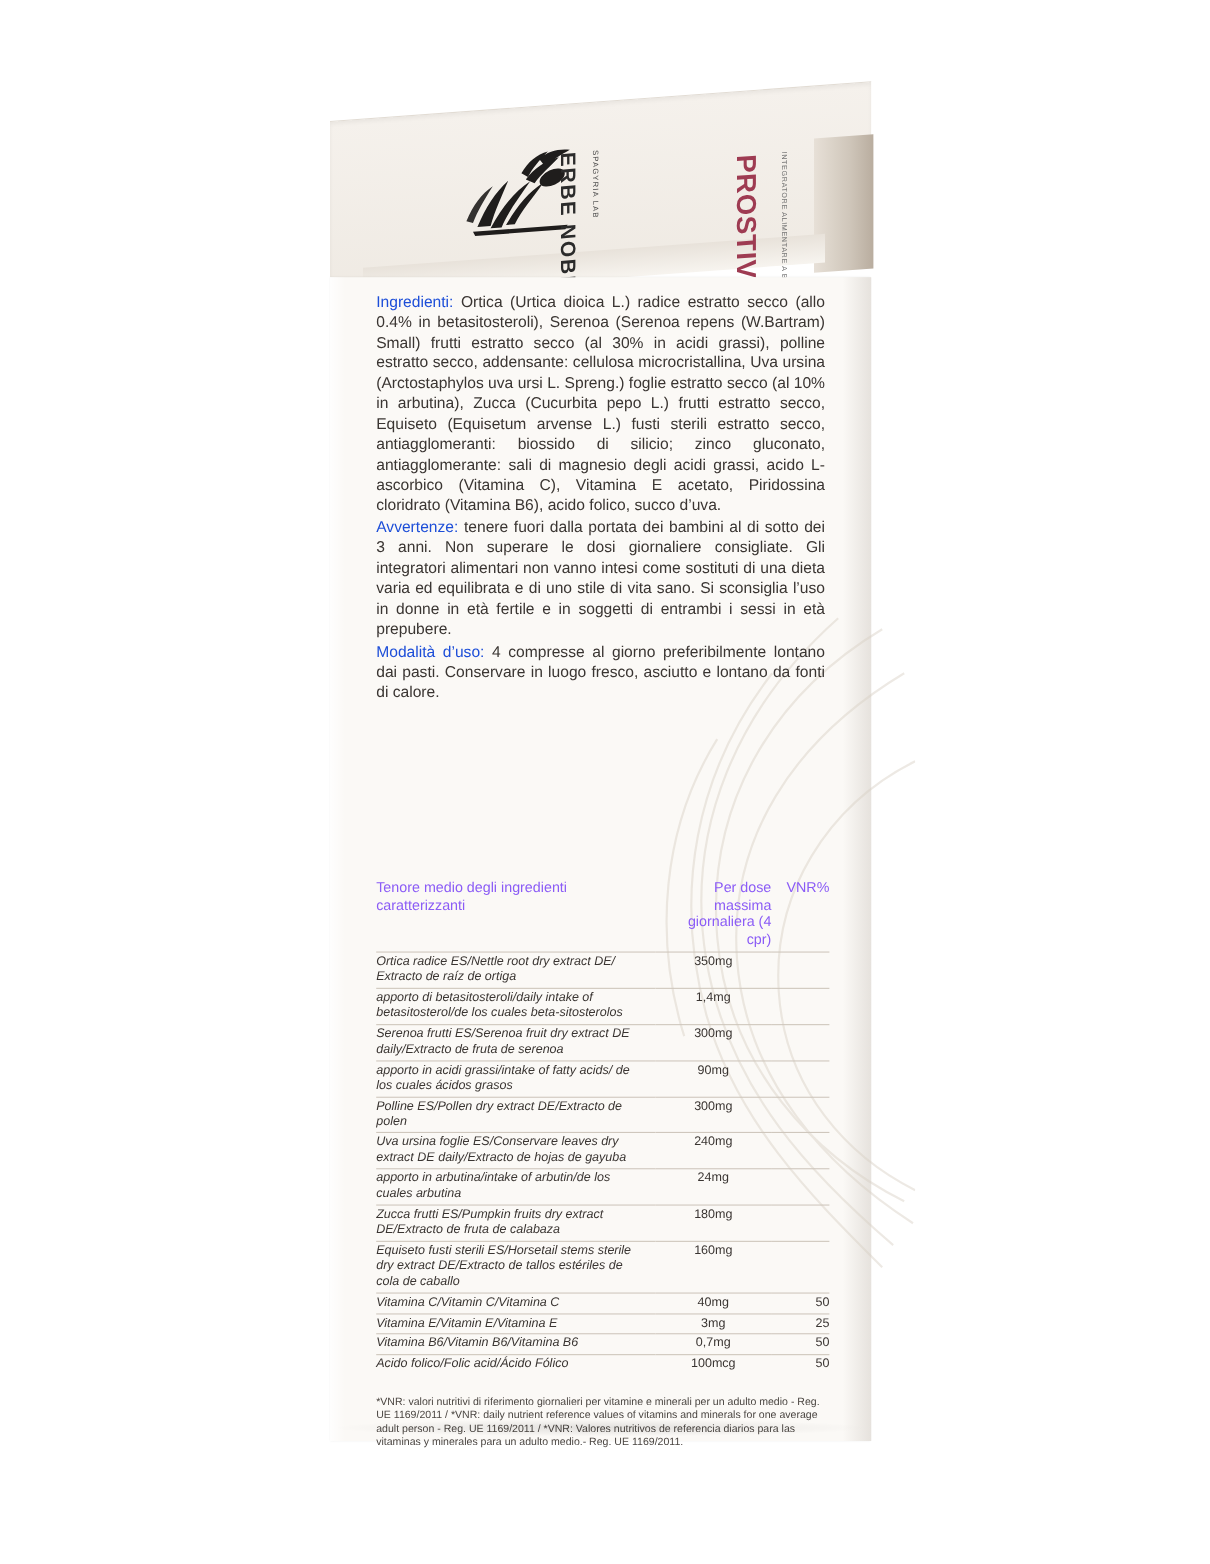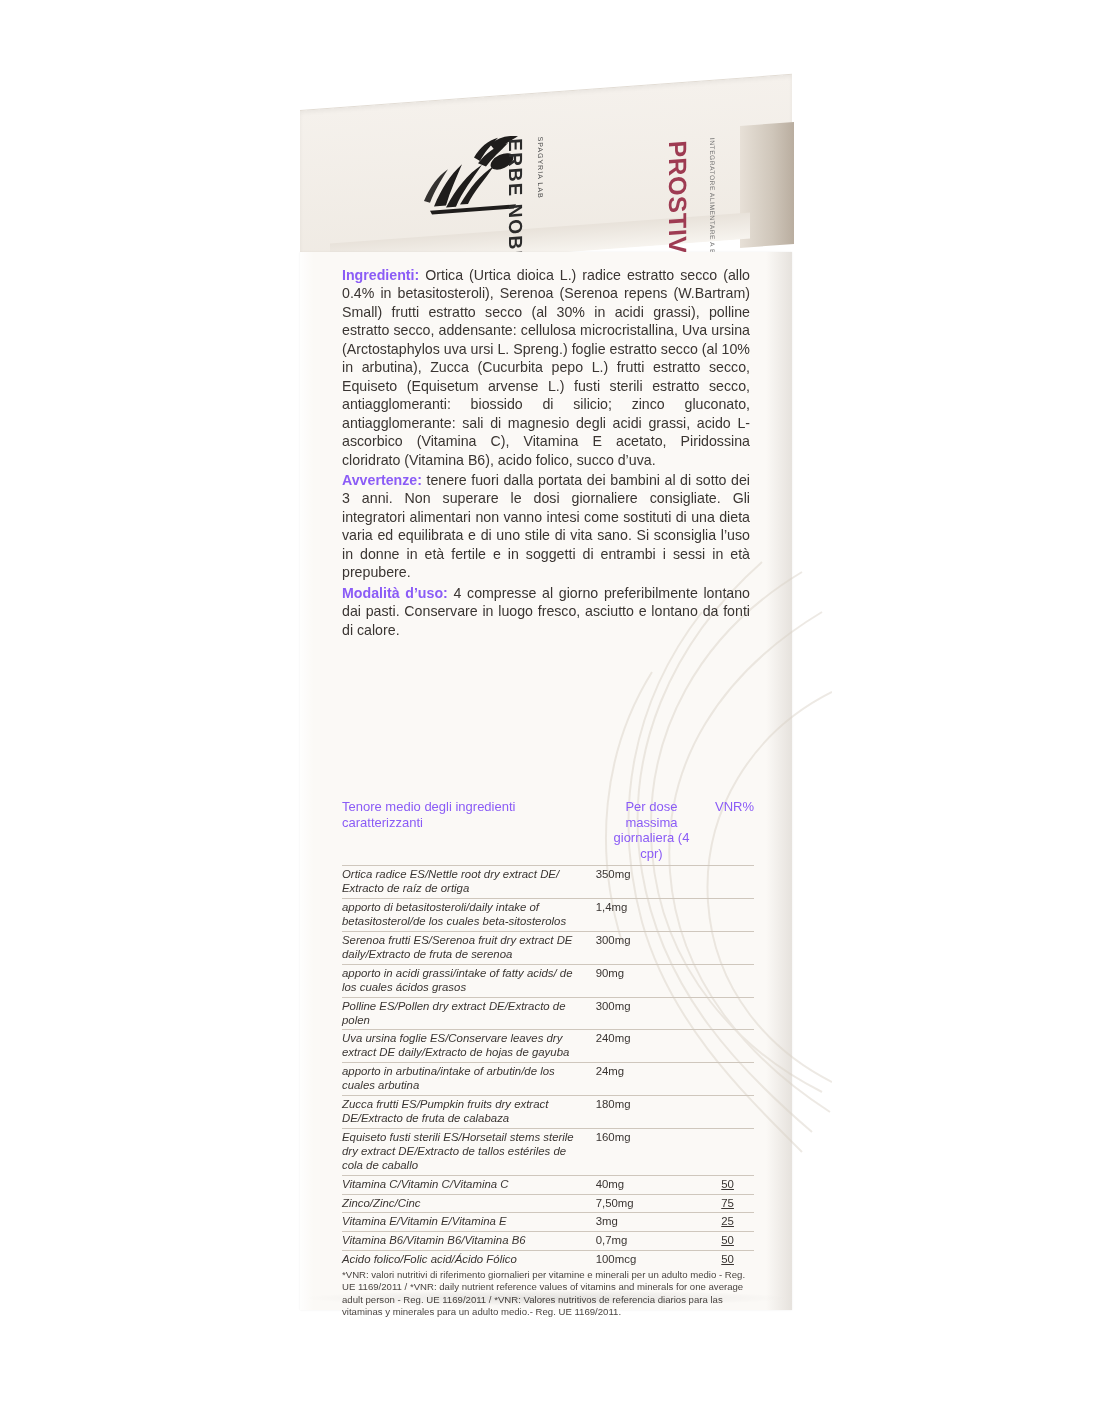--- a/index.html
+++ b/index.html
@@ -82,41 +82,41 @@
     font-size:6.5px;letter-spacing:.6px;color:#6d6d6d;white-space:nowrap;
   }
 
   
   .panel-text{
     position:absolute;left:42px;top:14px;width:408px;
     font-size:14.2px;line-height:1.30;color:#3a3532;
     text-align:justify;
     font-family:"Liberation Sans",sans-serif;
   }
-  .lbl{color:#8b5cf6;font-weight:bold;}
+  .lbl{color:#1d4ed8;font-weight:normal;}
   .para{margin:0 0 1px 0;}
   .para2{margin:2px 0 0 0;}
 
   
   .table-wrap{
     position:absolute;left:42px;top:545px;width:412px;
     font-size:11.4px;color:#3a3532;
   }
   table{border-collapse:collapse;width:100%;}
   th,td{padding:2px 0 2px 0;vertical-align:top;}
   thead th{
     font-size:13px;font-weight:normal;text-align:left;color:#8b5cf6;
     padding-bottom:4px;line-height:1.2;
   }
-  thead th.c2{text-align:center;padding-left:6px;}
+  thead th.c2{text-align:right;padding-left:6px;}
   thead th.c3{text-align:right;padding-left:4px;width:48px;}
   tbody tr{border-top:1px solid #cfc7bd;}
   tbody td.name{width:244px;line-height:1.22;padding-right:6px;font-style:italic;}
-  tbody td.dose{width:104px;text-align:left;}
-  tbody td.vnr{width:50px;text-align:center;text-decoration:underline;}
+  tbody td.dose{width:104px;text-align:center;}
+  tbody td.vnr{width:50px;text-align:right;}
 
   .footnote{
     position:absolute;left:42px;top:1017px;width:408px;
     font-size:9.6px;line-height:1.28;color:#4a4541;text-align:left;
   }
 
   
   #box-shadow{
     position:absolute;left:300px;top:1290px;width:492px;height:16px;
     background:radial-gradient(ellipse at center,rgba(0,0,0,.10) 0%,rgba(0,0,0,0) 70%);
@@ -235,25 +235,20 @@
               <td class="name">Equiseto fusti sterili ES/Horsetail stems sterile dry extract DE/Extracto de tallos estériles de cola de caballo</td>
               <td class="dose">160mg</td>
               <td class="vnr"></td>
             </tr>
             <tr>
               <td class="name">Vitamina C/Vitamin C/Vitamina C</td>
               <td class="dose">40mg</td>
               <td class="vnr">50</td>
             </tr>
             <tr>
-              <td class="name">Zinco/Zinc/Cinc</td>
-              <td class="dose">7,50mg</td>
-              <td class="vnr">75</td>
-            </tr>
-            <tr>
               <td class="name">Vitamina E/Vitamin E/Vitamina E</td>
               <td class="dose">3mg</td>
               <td class="vnr">25</td>
             </tr>
             <tr>
               <td class="name">Vitamina B6/Vitamin B6/Vitamina B6</td>
               <td class="dose">0,7mg</td>
               <td class="vnr">50</td>
             </tr>
             <tr>

